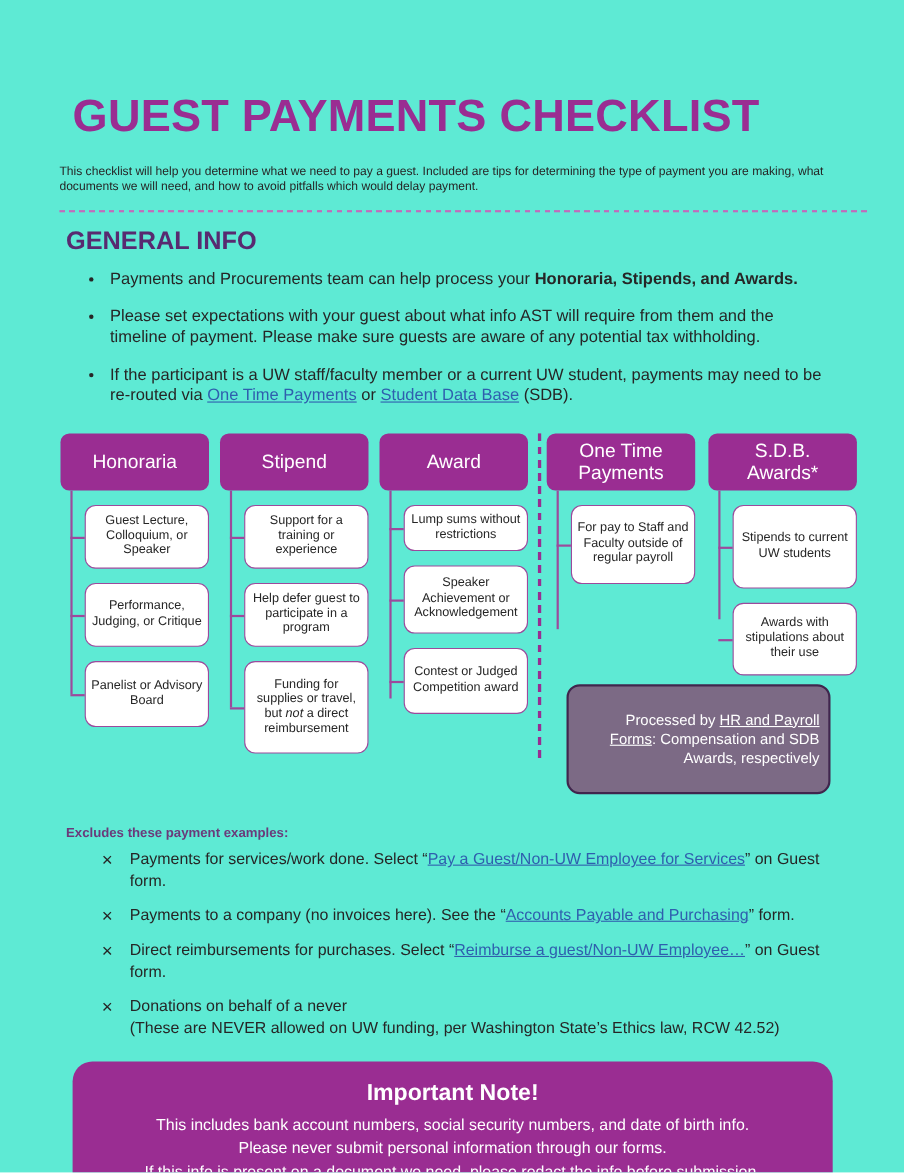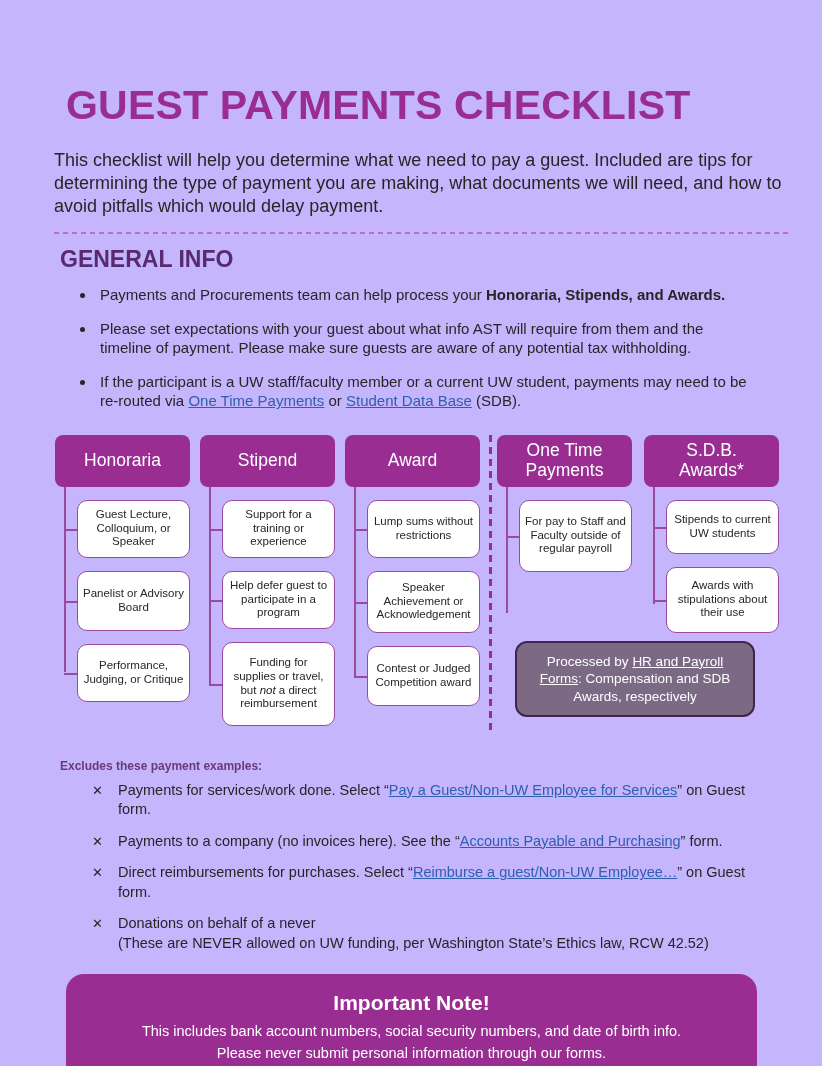--- a/index.html
+++ b/index.html
@@ -1,21 +1,21 @@
 <!DOCTYPE html>
 <html><head>
 <meta charset="utf-8">
 <style>
   * { box-sizing: border-box; margin: 0; padding: 0; }
   html,body { background:#ffffff; }
   body { font-family: "Liberation Sans", "DejaVu Sans", sans-serif; color:#262626; }
-  .page { width:822px; height:1066px; background:#c4b5fd; position:relative; overflow:hidden; }
+  .page { width:822px; height:1066px; background:#5eead4; position:relative; overflow:hidden; }
 
   h1.title { margin:82px 0 0 66px; font-size:41px; font-weight:700; color:#9a2d92; letter-spacing:0.2px; }
-  p.intro { margin:20px 29px 0 54px; font-size:18px; line-height:1.28; }
+  p.intro { margin:20px 29px 0 54px; font-size:11px; line-height:1.28; }
   .dashrule { margin:14px 32px 0 54px; height:2px;
     background:repeating-linear-gradient(90deg,#c06bbb 0 5px,transparent 5px 9px); }
 
   h2.gi { margin:12px 0 0 60px; font-size:23px; font-weight:700; color:#582a70; }
   ul.bullets { margin:12px 64px 0 96px; font-size:15px; line-height:1.3; }
   ul.bullets li { margin-bottom:14px; padding-left:4px; }
   a.link { color:#2f5fae; text-decoration:underline; cursor:pointer; }
 
   
   .chart { margin:24px 0 0 55px; display:flex; align-items:flex-start; }
@@ -29,22 +29,22 @@
     display:flex; align-items:center; justify-content:center; text-align:center;
     font-size:17.5px; line-height:1.12; padding:0 14px; }
   .vline { position:absolute; left:9px; top:52px; width:2px; background:#9c4a9c; }
   .node { margin:13px 0 0 22px; width:113px; background:#fff; border:1.6px solid #9c4a9c;
     border-radius:10px; display:flex; align-items:center; justify-content:center;
     text-align:center; font-size:11.5px; line-height:1.18; padding:3px 5px; position:relative; }
   .node::before { content:""; position:absolute; left:-14px; top:50%; width:13px; height:2px; background:#9c4a9c; }
   .node .u { text-decoration:underline; }
   .node em { font-style:italic; }
   .processed { margin:8px 0 0 18px; width:240px; background:#7c6a85; border:2.5px solid #40264d;
-    border-radius:12px; color:#fff; text-align:center; font-size:13.5px; line-height:1.3;
-    padding:10px 8px; }
+    border-radius:12px; color:#fff; text-align:right; font-size:13.5px; line-height:1.3;
+    padding:22px 8px; }
   .processed a { color:#fff; text-decoration:underline; cursor:pointer; }
 
   h3.excl { margin:28px 0 8px 60px; font-size:12px; font-weight:700; color:#6b3a7a; }
   .xitem { display:flex; margin:0 40px 12px 92px; font-size:14.5px; line-height:1.35; }
   .xmark { width:26px; flex:0 0 26px; font-weight:700; font-size:13px; padding-top:1px; }
 
   .note { margin:20px 0 0 66px; width:691px; background:#9a2d92; border-radius:18px;
     color:#fff; text-align:center; font-size:14.5px; line-height:1.5; padding:13px 22px 16px; }
   .note-title { font-size:21px; font-weight:700; margin-bottom:3px; }
 </style>
@@ -76,46 +76,46 @@
   <div class="chart">
 
     <div class="group-left">
 
       <div class="col">
         <div class="hdr">Honoraria</div>
         <div class="vline" style="height:185px"></div>
         <div class="node" style="height:58px">
             <span>Guest Lecture, Colloquium, or Speaker</span>
           </div>
+        <div class="node" style="height:58px">
+            <span>Performance, Judging, or Critique</span>
+          </div>
         <div class="node" style="height:60px">
             <span>Panelist or Advisory Board</span>
-          </div>
-        <div class="node" style="height:58px">
-            <span>Performance, Judging, or Critique</span>
           </div>
       </div>
 
       <div class="col">
         <div class="hdr">Stipend</div>
         <div class="vline" style="height:197px"></div>
         <div class="node" style="height:58px">
             <span>Support for a training or experience</span>
           </div>
         <div class="node" style="height:58px">
             <span>Help defer guest to participate in a program</span>
           </div>
         <div class="node" style="height:84px">
             <span><span>Funding for supplies or travel, but </span><em>not</em><span> a direct reimbursement</span></span>
           </div>
       </div>
 
       <div class="col">
         <div class="hdr">Award</div>
         <div class="vline" style="height:189px"></div>
-        <div class="node" style="height:58px">
+        <div class="node" style="height:42px">
             <span>Lump sums without restrictions</span>
           </div>
         <div class="node" style="height:62px">
             <span>Speaker Achievement or Acknowledgement</span>
           </div>
         <div class="node" style="height:60px">
             <span>Contest or Judged Competition award</span>
           </div>
       </div>
 
@@ -130,21 +130,21 @@
           <div class="hdr">One Time Payments</div>
           <div class="vline" style="height:126px"></div>
           <div class="node" style="height:72px">
               <span>For pay to Staff and Faculty outside of regular payroll</span>
             </div>
         </div>
 
         <div class="col">
           <div class="hdr">S.D.B. Awards*</div>
           <div class="vline" style="height:117px"></div>
-          <div class="node" style="height:54px">
+          <div class="node" style="height:76px">
               <span>Stipends to current UW students</span>
             </div>
           <div class="node" style="height:66px">
               <span>Awards with stipulations about their use</span>
             </div>
         </div>
 
       </div>
 
       <div class="processed">

